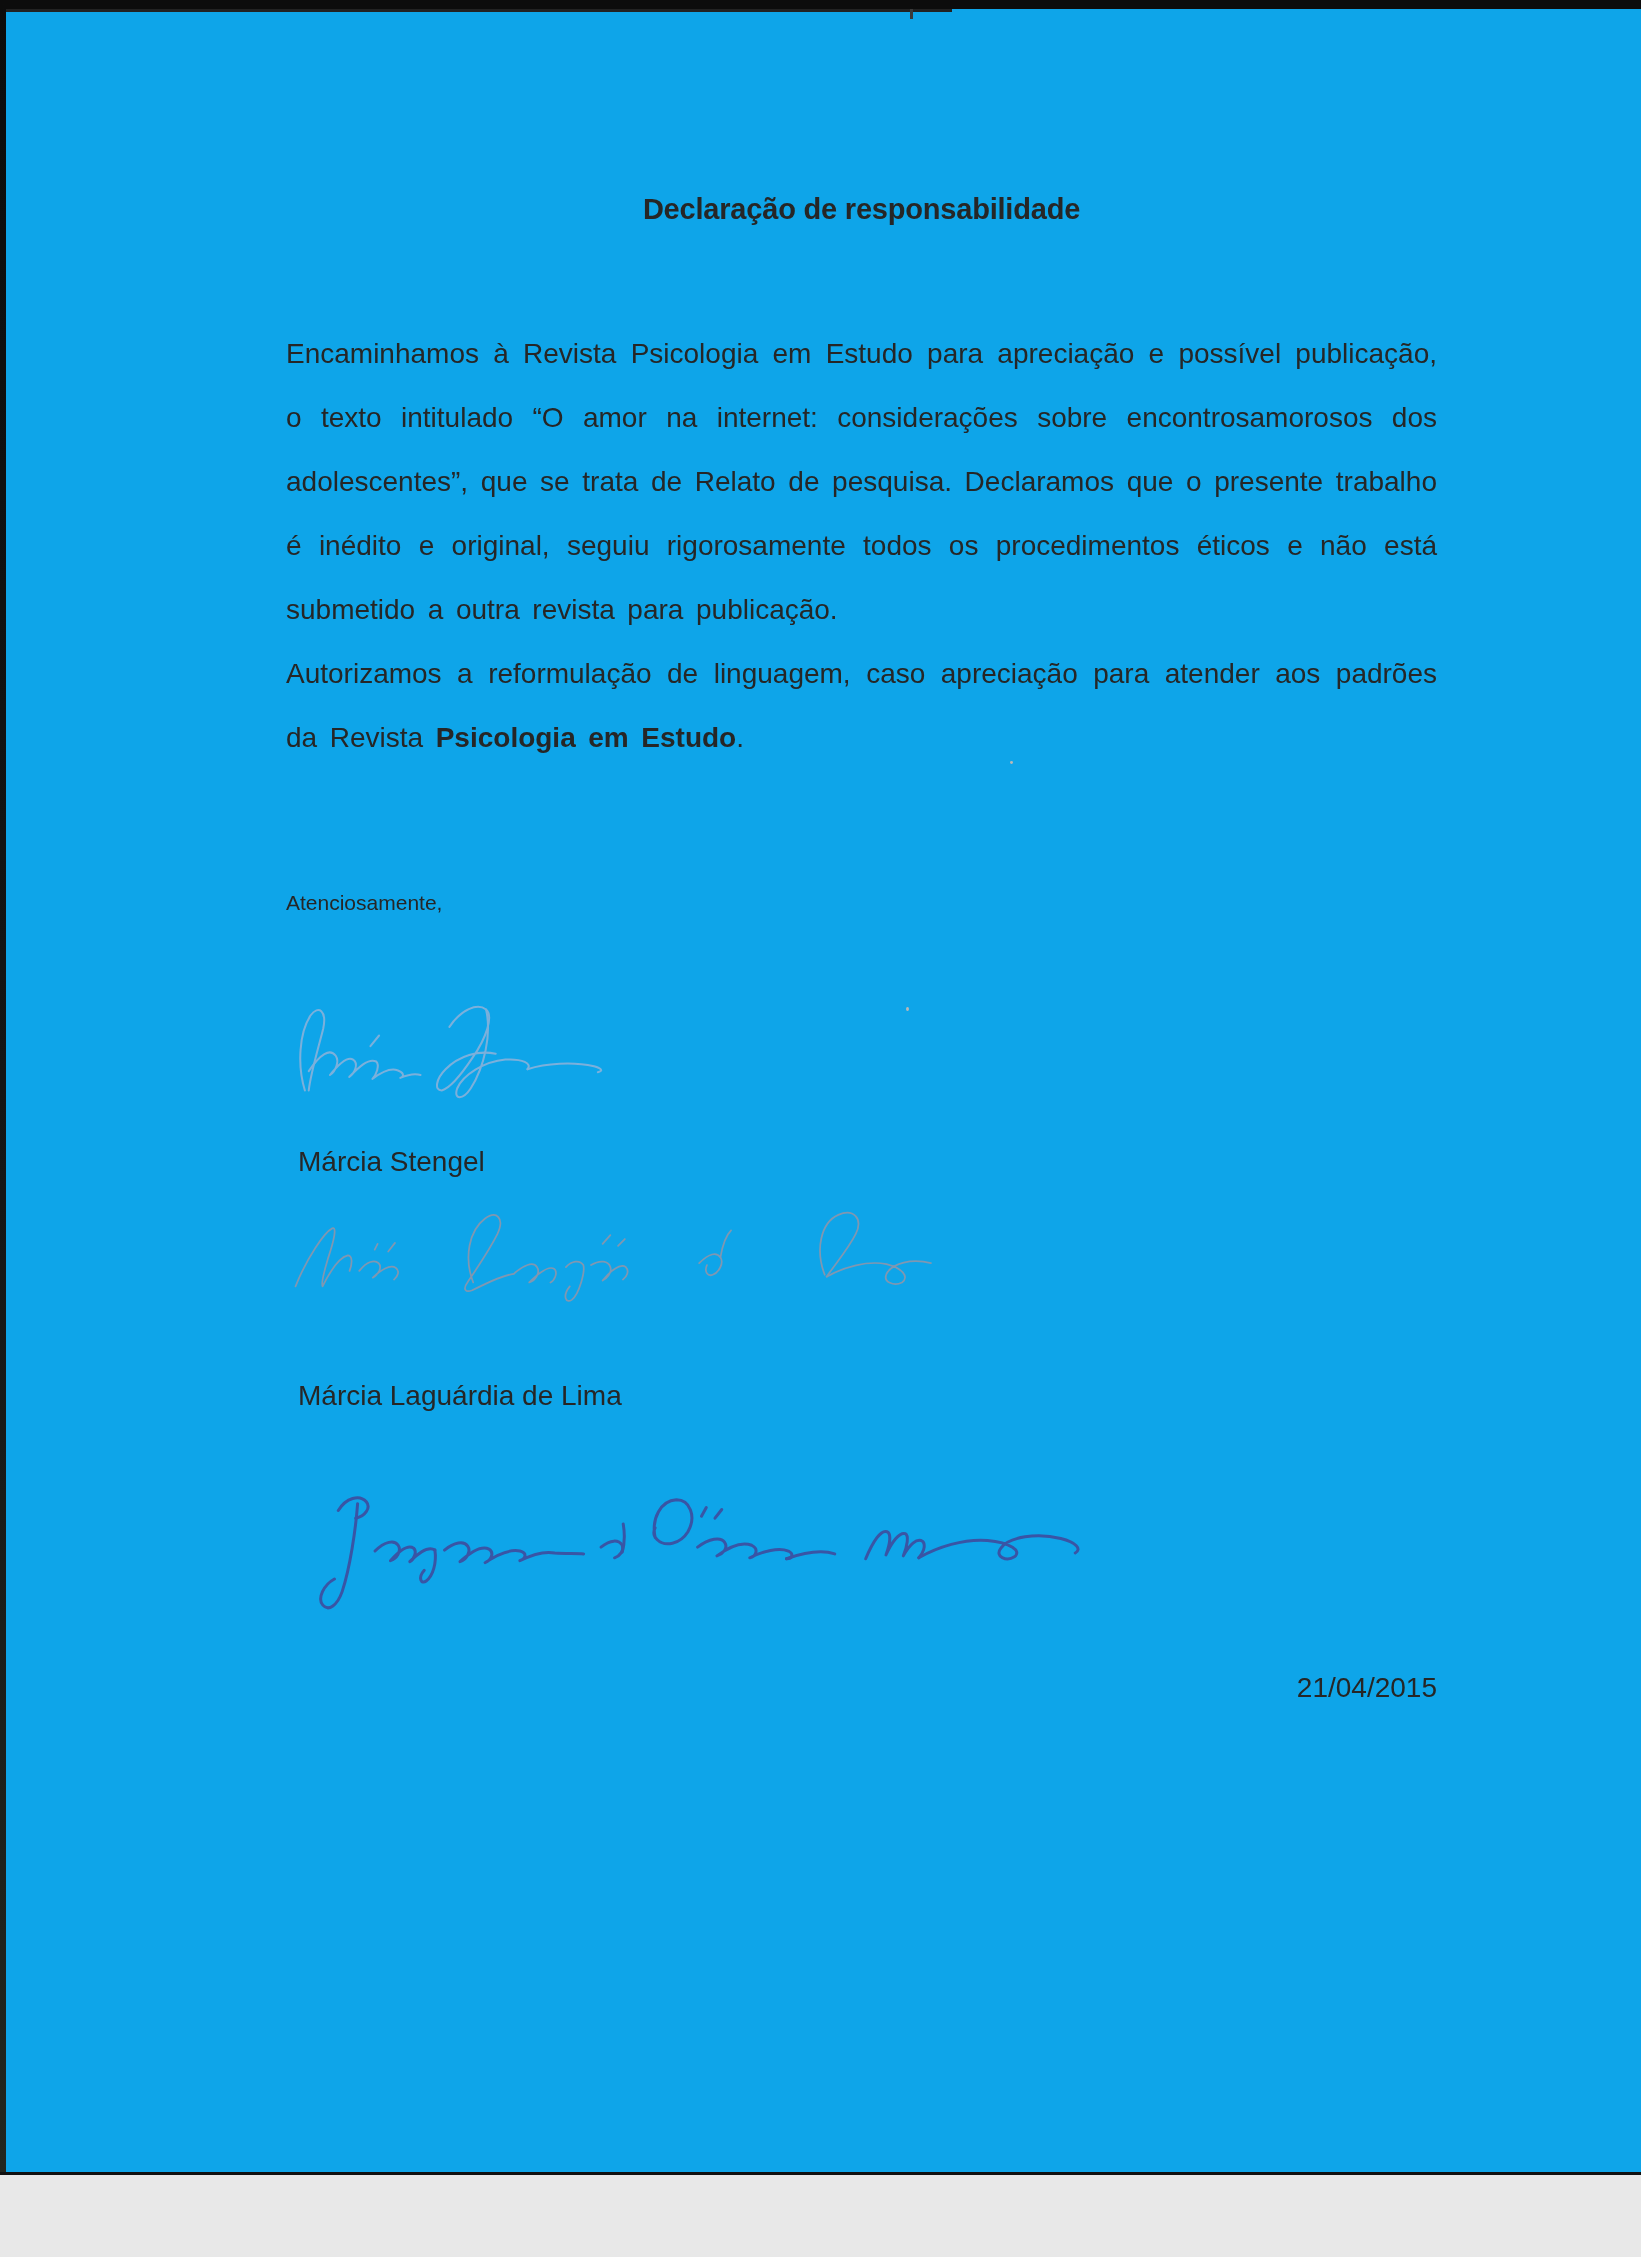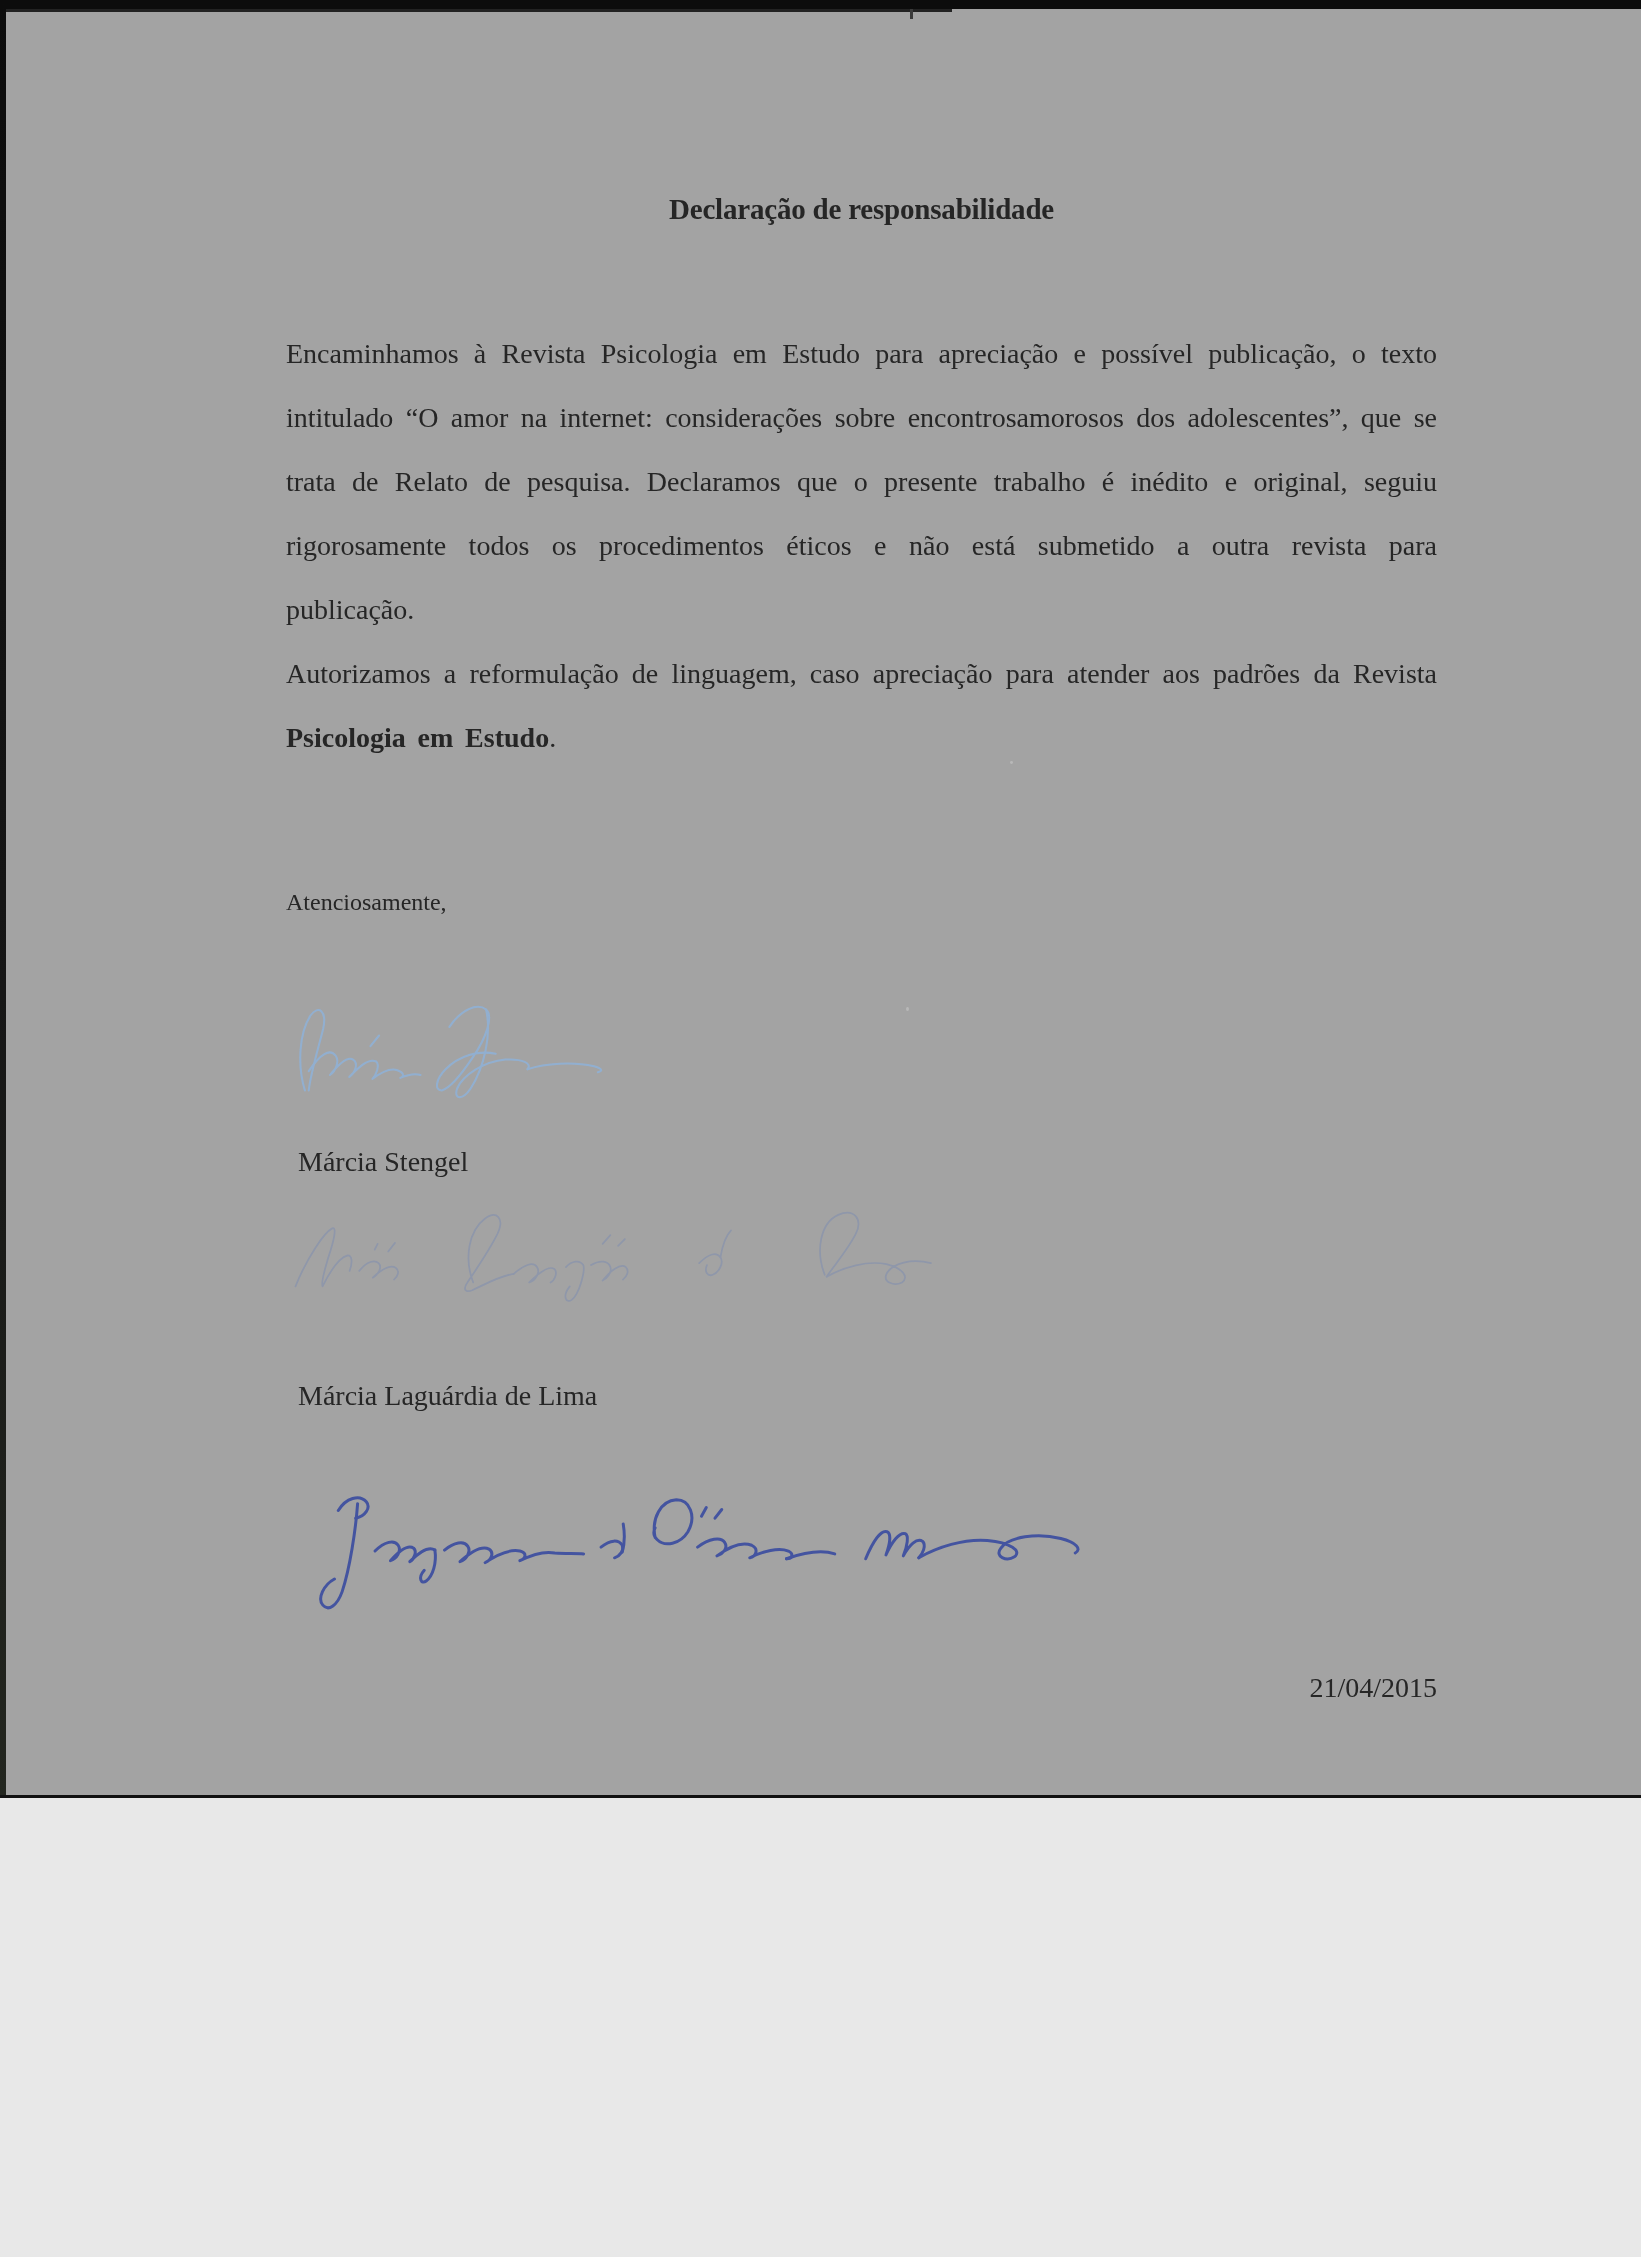--- a/index.html
+++ b/index.html
@@ -1,22 +1,22 @@
 <!DOCTYPE html>
 <html><head>
 <meta charset="utf-8">
 <style>
   html, body { margin: 0; padding: 0; background: #e8e8e8; }
   .scan {
     position: relative;
     width: 1641px;
-    height: 1798px;
-    background: #a3a3a3;
+    height: 2175px;
+    background: #0ea5e9;
     overflow: hidden;
-    font-family: Liberation Serif, serif;
+    font-family: Liberation Sans, sans-serif;
     color: #262626;
   }
   
   .edge-top {
     position: absolute; top: 0; left: 0; width: 100%; height: 8.7px;
     background: #0c0c0c;
   }
   .edge-top-shadow {
     position: absolute; top: 8.7px; left: 0; width: 58%; height: 2.9px;
     background: #222;
@@ -45,21 +45,21 @@
     margin: 0;
   }
   .bodyblock {
     position: absolute; top: 322px; left: 286px; width: 1151px;
     font-size: 28px; line-height: 64px;
     text-align: justify; word-spacing: 4.8px;
   }
   .bodyblock p { margin: 0; }
   .closing {
     position: absolute; top: 883px; left: 286px;
-    font-size: 24px; line-height: 39px; margin: 0;
+    font-size: 21px; line-height: 39px; margin: 0;
   }
   .sig { position: absolute; }
   .sig svg { display: block; }
   .sig-marcia    { left: 287px; top: 996px; }
   .sig-nadia     { left: 282px; top: 1205px; }
   .sig-jacqueline{ left: 290px; top: 1489px; z-index: 2; }
   .typed-name {
     position: absolute; left: 286px;
     font-size: 28px; line-height: 39px; margin: 12px; z-index: 1;
   }

